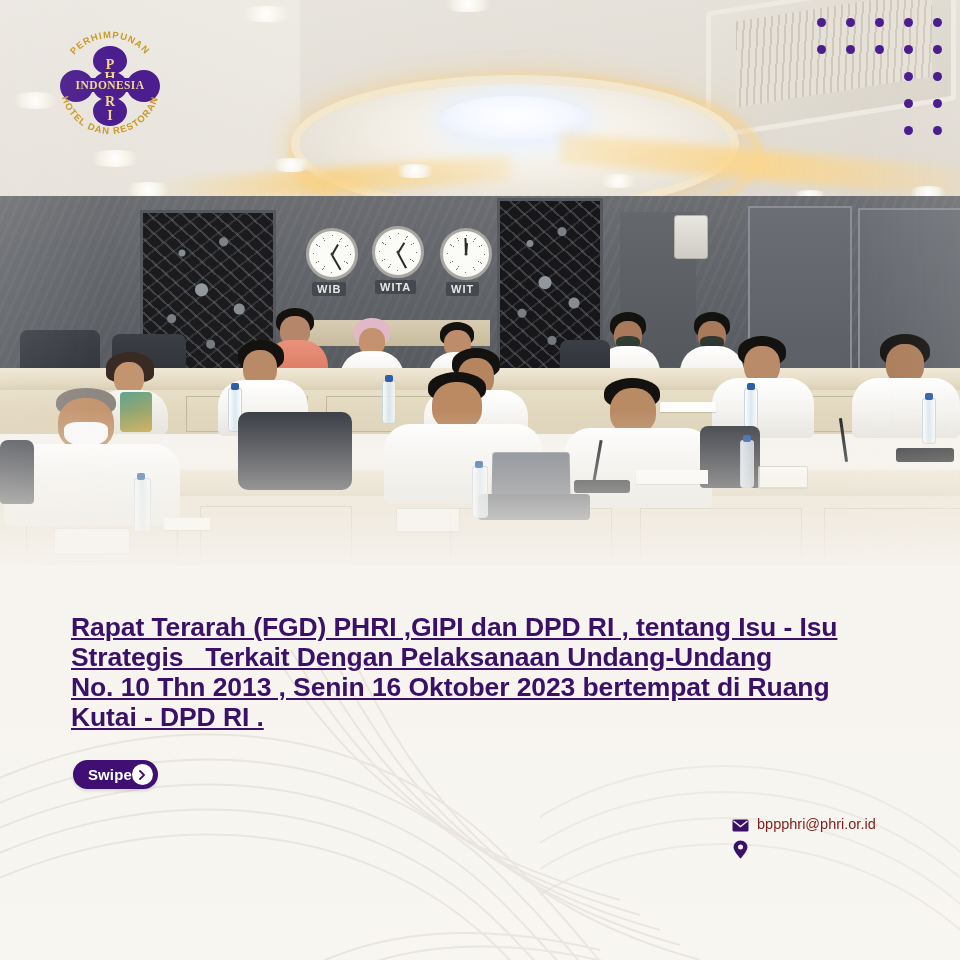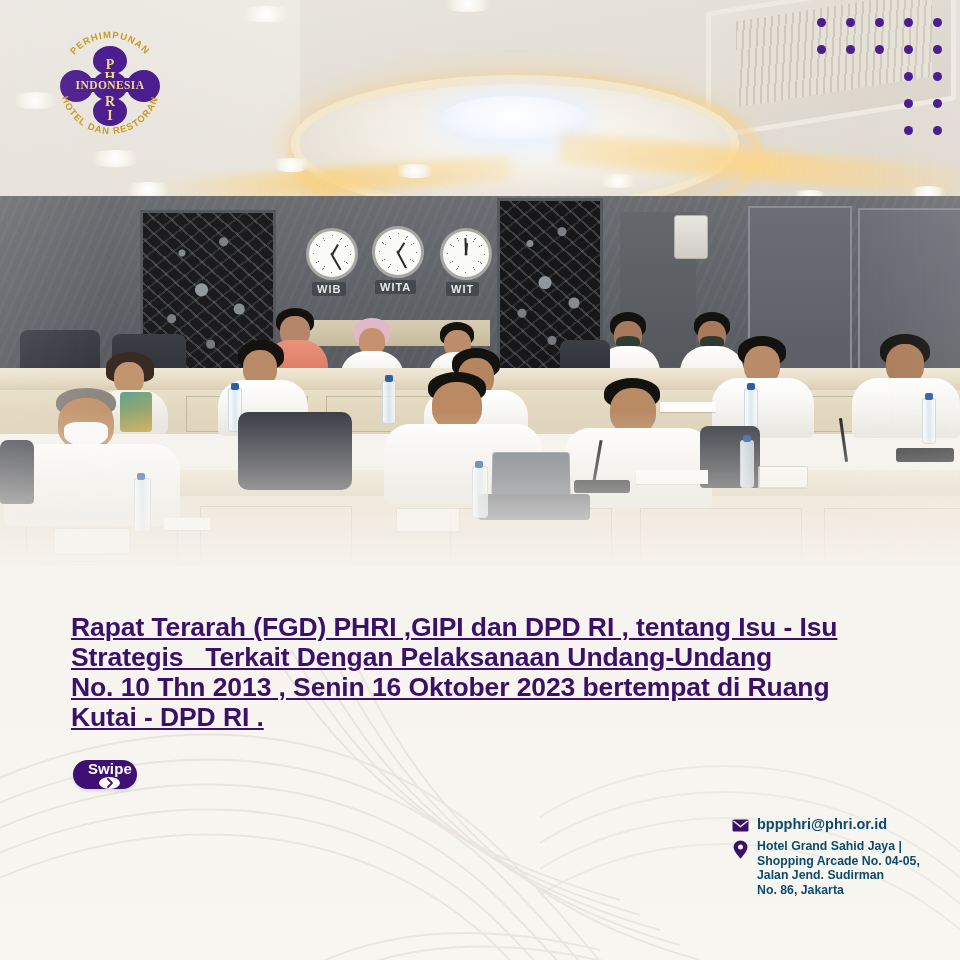--- a/index.html
+++ b/index.html
@@ -113,29 +113,29 @@
     background:linear-gradient(180deg,rgba(246,243,238,0) 0%,rgba(246,243,238,.55) 42%,rgba(247,244,239,.93) 74%,#f7f4ef 100%);}
   .photo-fade-sides{position:absolute;inset:0;
     background:linear-gradient(90deg,rgba(247,244,239,.10),rgba(247,244,239,0) 12%,rgba(247,244,239,0) 88%,rgba(247,244,239,.10));}
 
   
   .headline{position:absolute;left:71px;top:612px;width:830px;
     font-size:26.5px;font-weight:700;line-height:30px;color:#3a1069;letter-spacing:-.1px;}
   .headline div{white-space:pre;text-decoration:underline;}
 
   .swipe{position:absolute;left:73px;top:760px;height:29px;display:flex;align-items:center;
-    background:#3f0f73;border-radius:16px;padding:0 5px 0 15px;box-shadow:0 2px 3px rgba(0,0,0,.12);flex-direction:column;}
+    background:#3f0f73;border-radius:16px;padding:0 5px 0 15px;box-shadow:0 2px 3px rgba(0,0,0,.12);}
   .swipe .lbl{color:#fff;font-size:15px;font-weight:600;letter-spacing:.1px;}
   .swipe .circ{width:21px;height:21px;border-radius:50%;background:#fff;display:flex;align-items:center;justify-content:center;}
 
   
   .contact{position:absolute;left:731px;top:816px;width:215px;color:#3a1069;}
   .crow{display:flex;align-items:flex-start;gap:8px;margin-bottom:5px;}
   .crow .ico{width:18px;height:18px;flex:0 0 18px;display:flex;align-items:center;justify-content:center;}
-  .crow .txt{font-size:14.5px;line-height:17px;font-weight:700;color:#0c4a6e;}
+  .crow .txt{font-size:14.5px;line-height:17px;font-weight:400;color:#7f1d1d;}
   .crow.addr .txt{font-size:12.3px;line-height:14.6px;}
   .crow.addr .ico{margin-top:1px;}
 </style>
 </head>
 <body>
 
 <div id="canvas">
 
   <div class="bg-base"></div>
   <svg class="bg-swirl" viewBox="0 0 780 430" preserveAspectRatio="none">
@@ -443,22 +443,16 @@
       </span>
       <span class="txt">bppphri@phri.or.id</span>
     </div>
     <div class="crow addr">
       <span class="ico">
         <svg width="15" height="19" viewBox="0 0 15 19">
             <path d="M7.5 0.6 C3.6 0.6 0.6 3.6 0.6 7.3 C0.6 11.6 7.5 18.6 7.5 18.6 C7.5 18.6 14.4 11.6 14.4 7.3 C14.4 3.6 11.4 0.6 7.5 0.6 Z" fill="#3a1069"></path>
             <circle cx="7.5" cy="7.1" r="2.5" fill="#f7f4ef"></circle>
           </svg>
       </span>
-      <span class="txt">
-        <span>Hotel Grand Sahid Jaya |</span><br>
-        <span>Shopping Arcade No. 04-05,</span><br>
-        <span>Jalan Jend. Sudirman</span><br>
-        <span>No. 86, Jakarta</span>
-      </span>
     </div>
   </div>
 
 </div>
 
 </body></html>

